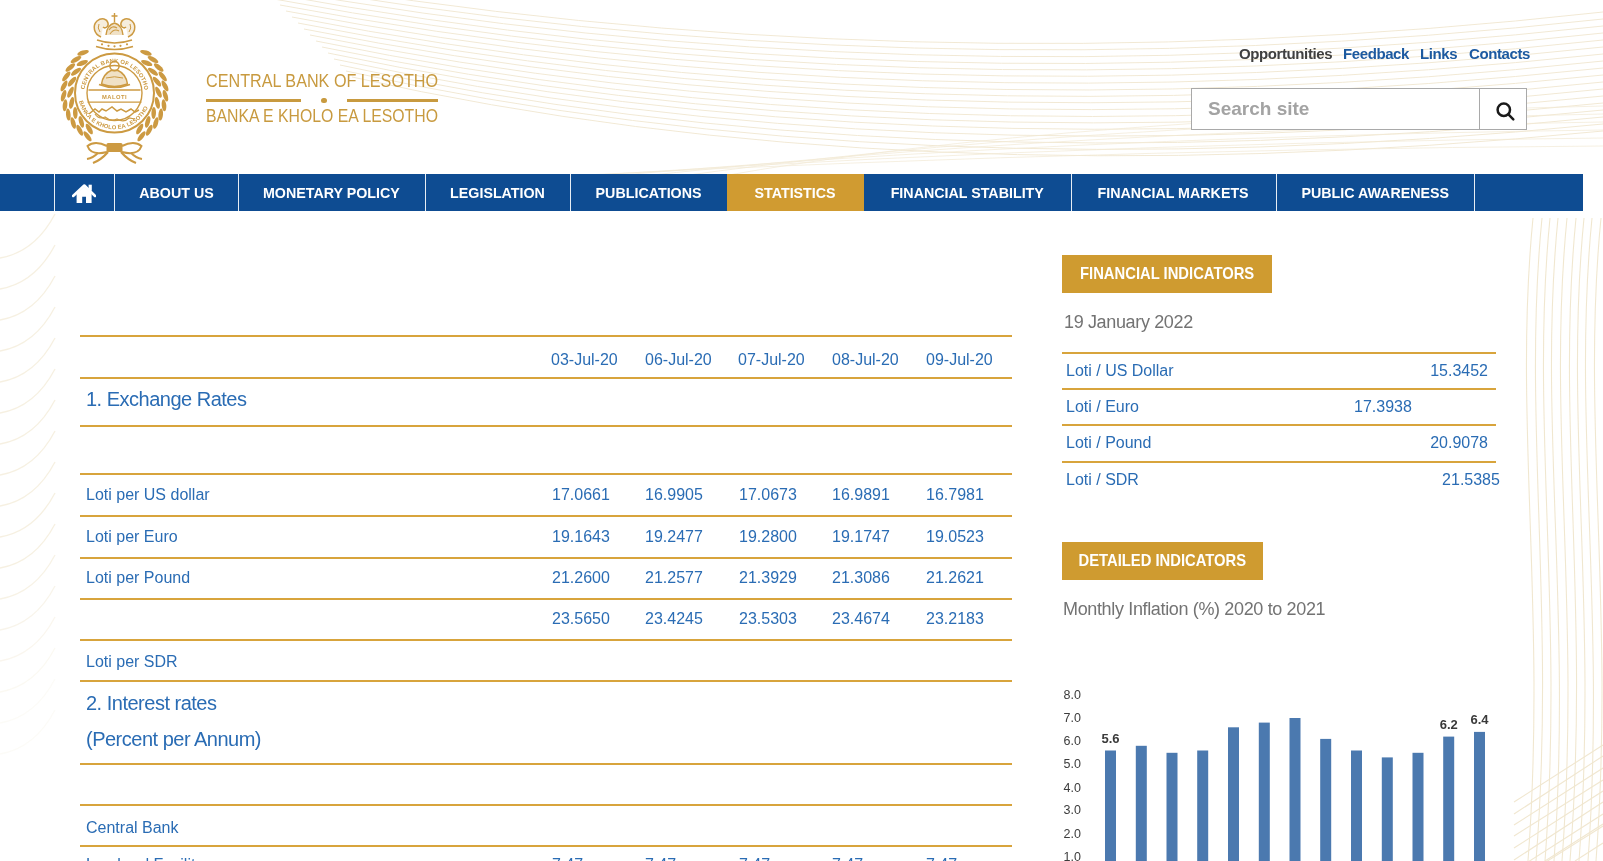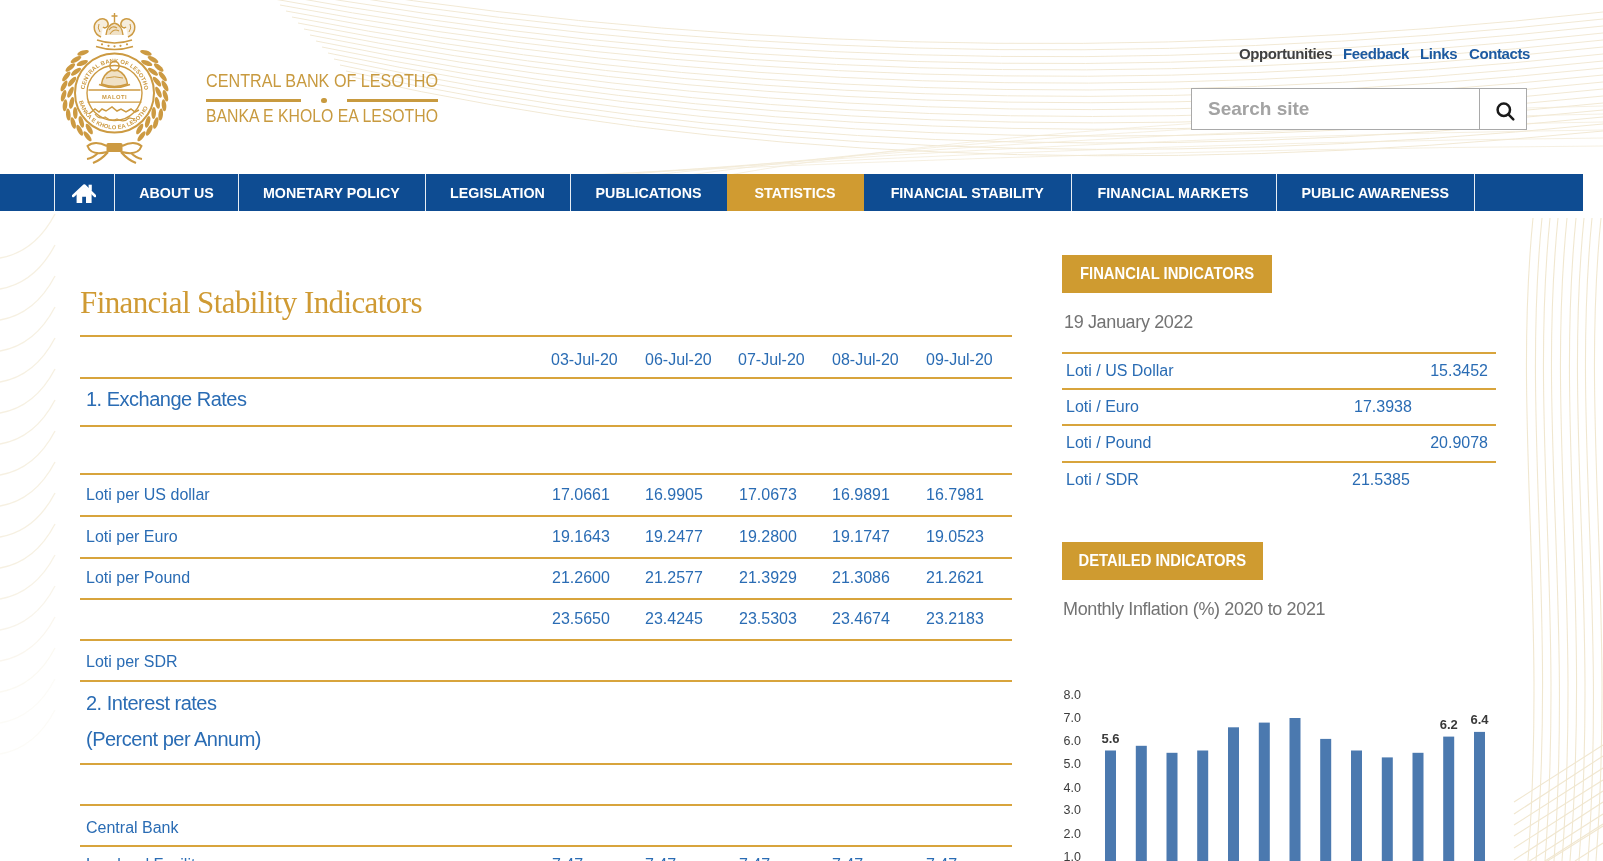--- a/index.html
+++ b/index.html
@@ -240,21 +240,20 @@
   </svg>
   <div class="navitem" style="left:114px; width:124px; top:174px;"><span>ABOUT US</span></div>
   <div class="navitem" style="left:238px; width:187px; top:174px;"><span>MONETARY POLICY</span></div>
   <div class="navitem" style="left:425px; width:145px; top:174px;"><span>LEGISLATION</span></div>
   <div class="navitem" style="left:570px; width:157px; top:174px;"><span>PUBLICATIONS</span></div>
   <div class="navitem" id="stat" style="left:727px; width:137px; top:174px;"><span>STATISTICS</span></div>
   <div class="navitem" style="left:864px; width:207px; top:174px;"><span>FINANCIAL STABILITY</span></div>
   <div class="navitem" style="left:1071px; width:205px; top:174px;"><span>FINANCIAL MARKETS</span></div>
   <div class="navitem" style="left:1276px; width:198px; top:174px;"><span>PUBLIC AWARENESS</span></div>
 
-  <div class="abs" style="left:80px; top:285px; font-family:'Liberation Serif',serif; font-size:31px; letter-spacing:-0.6px; color:#cf9a33;">Financial Stability Indicators</div>
 
   <div class="rule" style="top:335px;"></div>
 
   <div class="cell" style="left:551px; top:351px;">03-Jul-20</div>
   <div class="cell" style="left:645px; top:351px;">06-Jul-20</div>
   <div class="cell" style="left:738px; top:351px;">07-Jul-20</div>
   <div class="cell" style="left:832px; top:351px;">08-Jul-20</div>
   <div class="cell" style="left:926px; top:351px;">09-Jul-20</div>
   <div class="rule" style="top:377px;"></div>
 
@@ -313,21 +312,21 @@
   <div class="cell" style="left:1066px; top:362px;">Loti / US Dollar</div>
   <div class="cell" style="left:1354px; top:362px; width:134px; text-align:right;">15.3452</div>
   <div class="srule" style="top:388px;"></div>
   <div class="cell" style="left:1066px; top:398px;">Loti / Euro</div>
   <div class="cell" style="left:1354px; top:398px; width:134px; text-align:left;">17.3938</div>
   <div class="srule" style="top:424px;"></div>
   <div class="cell" style="left:1066px; top:434px;">Loti / Pound</div>
   <div class="cell" style="left:1354px; top:434px; width:134px; text-align:right;">20.9078</div>
   <div class="srule" style="top:461px;"></div>
   <div class="cell" style="left:1066px; top:471px;">Loti / SDR</div>
-  <div class="cell" style="left:1352px; top:471px; width:134px; text-align:left;">21.5385</div>
+  <div class="cell" style="left:1404px; top:471px; width:134px; text-align:center;">21.5385</div>
 
   <div class="goldbox" style="left:1062px; top:542px; width:201px; height:38px; line-height:38px;"><span>DETAILED INDICATORS</span></div>
   <div class="abs dark" style="left:1063px; top:599px; font-size:18px; letter-spacing:-0.35px;">Monthly Inflation (%) 2020 to 2021</div>
 
   <svg class="abs" style="left:1063px; top:686px;" width="438" height="175" viewBox="0 0 438 175">
     <rect x="0" y="0" width="438" height="175" fill="#ffffff"></rect>
     <g font-family="Liberation Sans, sans-serif" font-size="12.5" fill="#3c3c3c">
       <text x="18" y="13" text-anchor="end">8.0</text>
       <text x="18" y="36" text-anchor="end">7.0</text>
       <text x="18" y="59" text-anchor="end">6.0</text>

